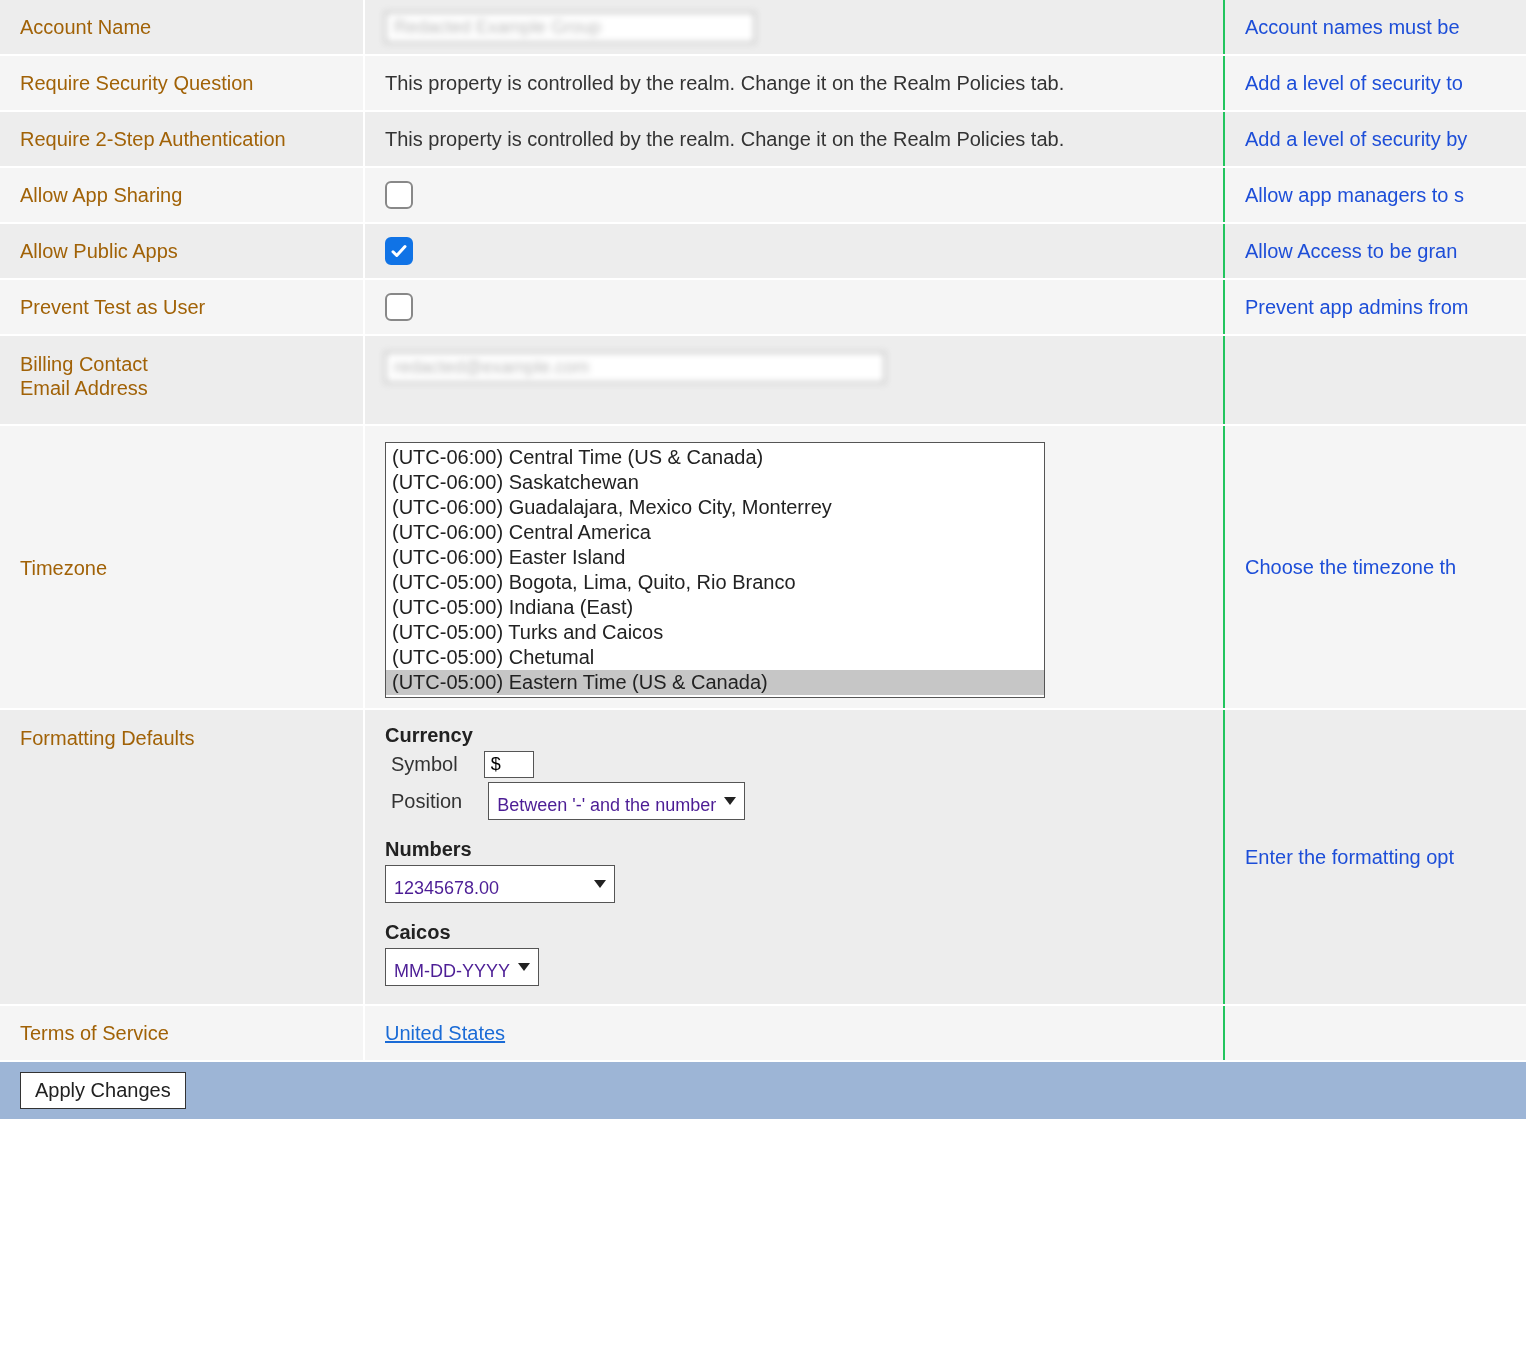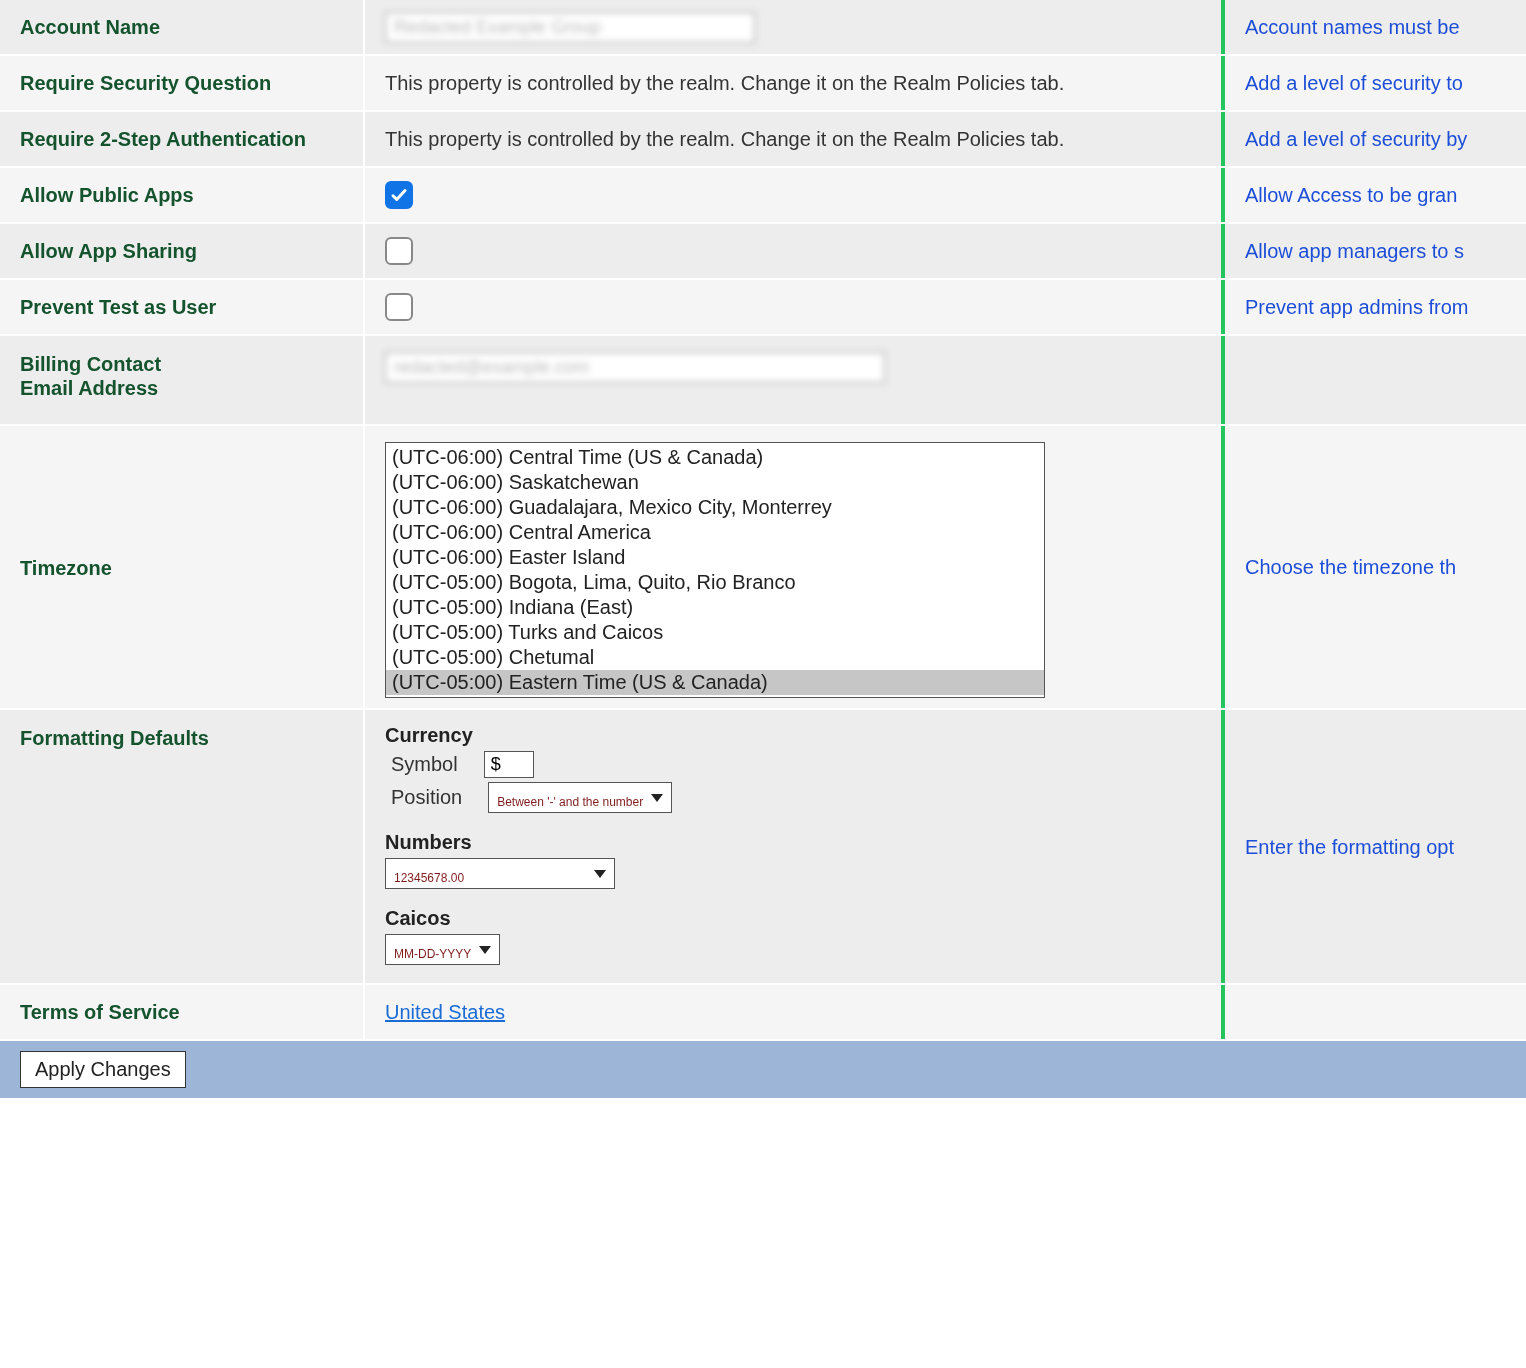--- a/index.html
+++ b/index.html
@@ -17,31 +17,31 @@
       background: #ededed;
       min-height: 55px;
       align-items: stretch;
     }
     .row:nth-child(even) { background: #f5f5f5; }
     .label-cell {
       width: 365px;
       min-width: 365px;
       padding: 15px 20px;
       border-right: 2px solid #fff;
-      font-weight: 700;
-      color: #14532d;
+      font-weight: 400;
+      color: #a16207;
       display: flex;
       align-items: center;
       line-height: 1.2;
     }
     .value-cell {
       width: 860px;
       min-width: 860px;
       padding: 10px 20px;
-      border-right: 4px solid #22c55e;
+      border-right: 2px solid #22c55e;
       display: flex;
       align-items: center;
       color: #333;
     }
     .help-cell {
       flex: 1;
       padding: 15px 20px;
       color: #1d4ed8;
       display: flex;
       align-items: center;
@@ -87,22 +87,22 @@
       background: #c6c6c6;
     }
     .fmt-block { padding: 14px 20px; display:block; width:100%; }
     .fmt-heading { font-weight: 600; color:#222; margin-bottom: 4px; margin-top: 18px; }
     .fmt-heading:first-child { margin-top: 0; }
     .fmt-row { display:flex; align-items:center; gap:26px; margin: 4px 0 4px 6px; }
     .select {
       border: 1px solid #555;
       background: #fff;
       padding: 12px 28px 3px 8px;
-      font-size: 12px;
-      color: #7f1d1d;
+      font-size: 18px;
+      color: #4c1d95;
       appearance: none;
       position: relative;
       cursor: pointer;
       display:inline-flex; align-items:center;
     }
     .select::after {
       content:"";
       position:absolute;
       right: 8px; top: 50%;
       width: 0; height: 0;
@@ -158,39 +158,39 @@
     <div class="help-cell">Add a level of security to</div>
   </div>
 
   <div class="row">
     <div class="label-cell">Require 2-Step Authentication</div>
     <div class="value-cell">This property is controlled by the realm. Change it on the Realm Policies tab.</div>
     <div class="help-cell">Add a level of security by</div>
   </div>
 
   <div class="row">
+    <div class="label-cell">Allow App Sharing</div>
+    <div class="value-cell">
+      <span class="cb-fake">
+        
+      </span>
+    </div>
+    <div class="help-cell">Allow app managers to s</div>
+  </div>
+
+  <div class="row">
     <div class="label-cell">Allow Public Apps</div>
     <div class="value-cell">
       <span class="cb-fake checked">
         <svg viewBox="0 0 24 24" fill="none" stroke="#fff" stroke-width="4" stroke-linecap="round" stroke-linejoin="round">
             <polyline points="4 13 9 18 20 6"></polyline>
           </svg>
       </span>
     </div>
     <div class="help-cell">Allow Access to be gran</div>
-  </div>
-
-  <div class="row">
-    <div class="label-cell">Allow App Sharing</div>
-    <div class="value-cell">
-      <span class="cb-fake">
-        
-      </span>
-    </div>
-    <div class="help-cell">Allow app managers to s</div>
   </div>
 
   <div class="row">
     <div class="label-cell">Prevent Test as User</div>
     <div class="value-cell">
       <span class="cb-fake">
         
       </span>
     </div>
     <div class="help-cell">Prevent app admins from</div>

